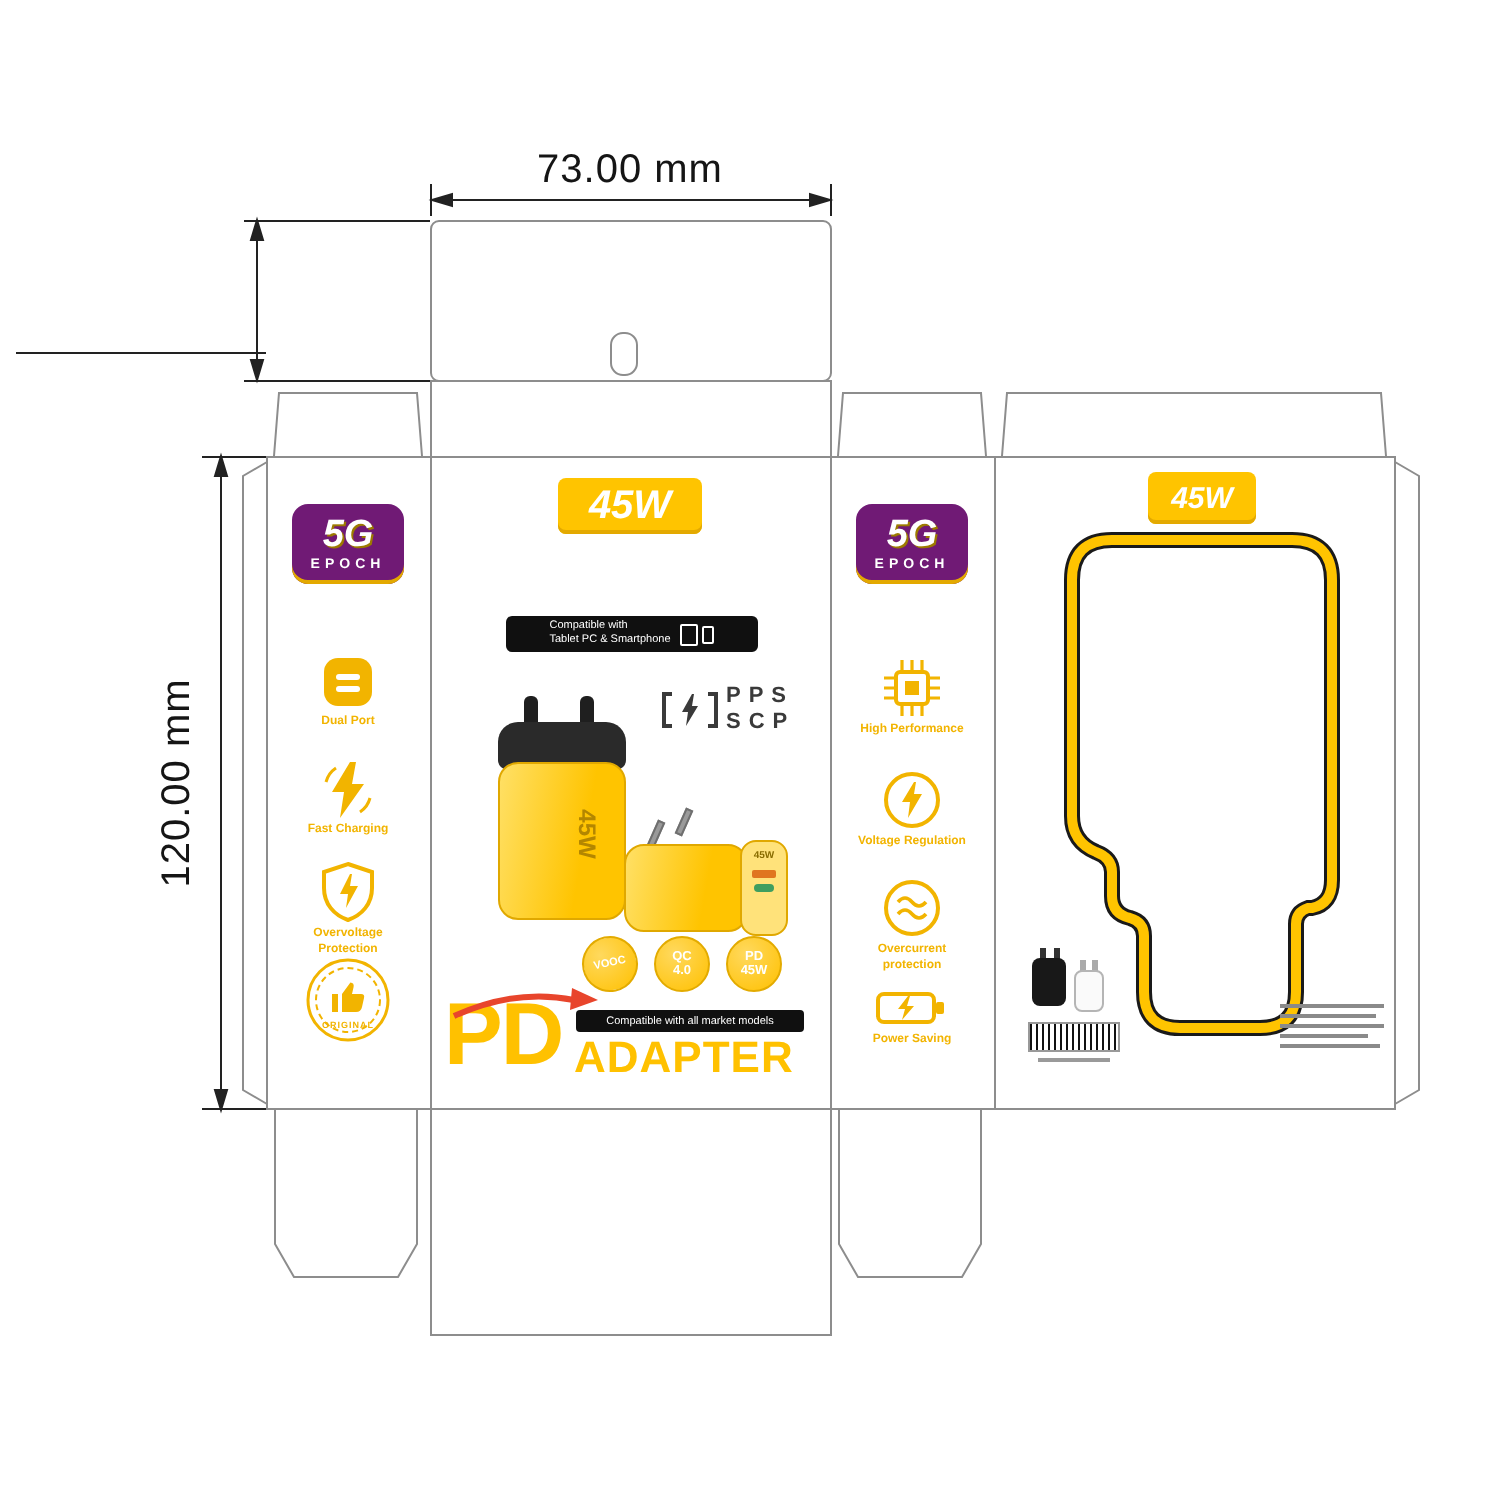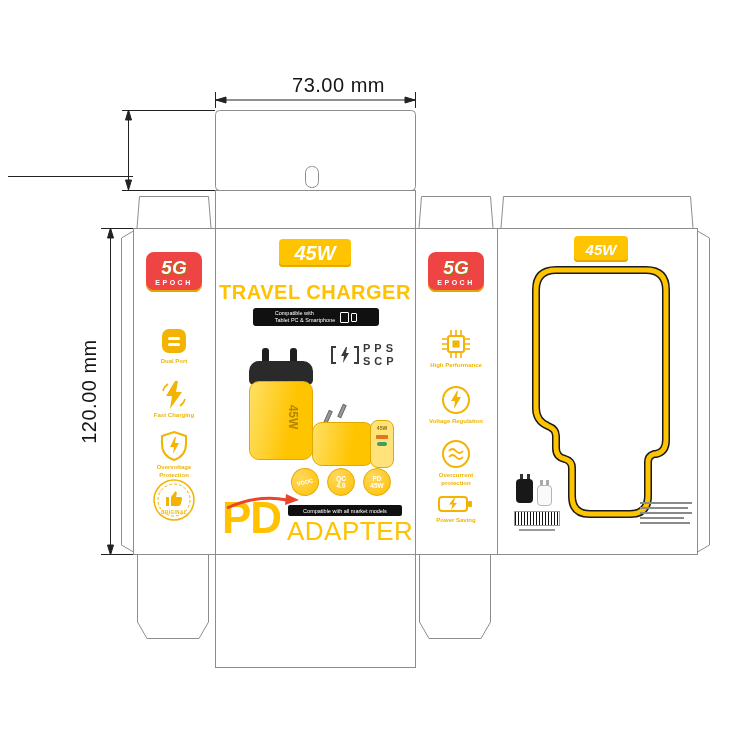--- a/index.html
+++ b/index.html
@@ -3,21 +3,21 @@
 <meta charset="utf-8">
 <style>
   *{box-sizing:border-box;margin:0;padding:0}
   html,body{background:#fff}
   .stage{position:relative;width:750px;height:750px;background:#ffffff;
          font-family:"Liberation Sans","DejaVu Sans",sans-serif;overflow:hidden}
   .abs{position:absolute}
   .dimtext{color:#151515;font-size:20px;font-weight:400;letter-spacing:0.5px}
   .model{color:#1c1c1c;font-size:54px;font-weight:600;letter-spacing:2px}
   
-  .badge5g{width:56px;height:40px;background:#ef4444;border-radius:8px;
+  .badge5g{width:56px;height:40px;background:#701a75;border-radius:8px;
            display:flex;flex-direction:column;align-items:center;justify-content:center;
            box-shadow:inset 0 -2px 0 #e3a900}
   .badge5g .b-top{color:#fff;font-size:19px;font-weight:900;font-style:italic;line-height:1;
                   text-shadow:1px 1px 0 #9c7a00}
   .badge5g .b-bot{color:#fff;font-size:7px;font-weight:700;letter-spacing:2.5px;margin-top:2px}
   
   .feat-label{position:absolute;text-align:center;color:#f2b400;font-size:6px;font-weight:700;
               line-height:1.25}
   
   .wbadge{background:#ffc400;border-radius:4px;display:flex;align-items:center;justify-content:center;
@@ -31,21 +31,21 @@
   .ppsscp{display:flex;align-items:center;gap:4px}
   .bracket-l{width:5px;height:18px;border:2px solid #3a3a3a;border-right:none}
   .bracket-r{width:5px;height:18px;border:2px solid #3a3a3a;border-left:none}
   .pps-letters{display:flex;flex-direction:column;color:#3a3a3a;font-weight:800;font-size:11px;
                letter-spacing:4px;line-height:1.15}
   .rbadge{position:absolute;width:28px;height:28px;border-radius:50%;
           background:radial-gradient(circle at 35% 30%,#ffd95e,#ffc000);
           border:1px solid #e3ab00;color:#fff;font-weight:800;font-size:6.5px;line-height:1.1;
           display:flex;flex-direction:column;align-items:center;justify-content:center;text-align:center}
   .brand-main{color:#ffc100;font-size:44px;font-weight:900;line-height:1;letter-spacing:-1px}
-  .brand-sub{color:#ffc100;font-size:26px;font-weight:400;line-height:1;letter-spacing:0.5px}
+  .brand-sub{color:#ffc100;font-size:22px;font-weight:700;line-height:1;letter-spacing:0.5px}
   .note-bar{background:#101010;border-radius:2px;color:#fff;font-size:5.5px;display:flex;
             align-items:center;justify-content:center}
   
   .pin{position:absolute;background:#1f1f1f;border-radius:3px}
   .cap{position:absolute;background:#2a2a2a;border-radius:10px 10px 5px 5px}
   .chg-body{position:absolute;background:linear-gradient(100deg,#ffe066,#ffc400 65%);
             border:1px solid #e0a800;border-radius:10px}
   .blade{position:absolute;width:4px;height:14px;background:#9a9a9a;border:0.5px solid #6f6f6f}
   .chg-face{position:absolute;background:#ffe27a;border:1px solid #e0a800;border-radius:8px;
             display:flex;flex-direction:column;align-items:center}
@@ -99,21 +99,21 @@
       <polygon points="128.5,110 125.5,120 131.5,120"></polygon>
       <polygon points="128.5,190 125.5,180 131.5,180"></polygon>
       <line x1="110.5" y1="228" x2="110.5" y2="555"></line>
       <line x1="101" y1="228.5" x2="133" y2="228.5"></line>
       <line x1="101" y1="554.5" x2="133" y2="554.5"></line>
       <polygon points="110.5,228 107.5,238 113.5,238"></polygon>
       <polygon points="110.5,555 107.5,545 113.5,545"></polygon>
     </g>
   </svg>
 
-  <div class="abs dimtext" style="left:245px;top:74px;width:140px;text-align:right">73.00 mm</div>
+  <div class="abs dimtext" style="left:245px;top:74px;width:140px;text-align:center">73.00 mm</div>
   <div class="abs dimtext" style="left:28px;top:380px;width:122px;text-align:center;transform:rotate(-90deg)">120.00 mm</div>
 
   <div class="abs" style="left:133px;top:228px;width:82px;height:327px">
     <div class="badge5g abs" style="left:13px;top:24px">
       <div class="b-top">5G</div>
       <div class="b-bot">EPOCH</div>
     </div>
 
     <svg class="abs" style="left:26px;top:98px" width="30" height="30" viewBox="0 0 30 30">
       <rect x="3" y="3" width="24" height="24" rx="7" fill="#f2b400"></rect>
@@ -140,21 +140,20 @@
         <circle cx="22" cy="22" r="20" fill="none" stroke="#f2b400" stroke-width="1.5"></circle>
         <circle cx="22" cy="22" r="16" fill="none" stroke="#f2b400" stroke-width="1" stroke-dasharray="3 2"></circle>
         <path d="M14 19 h3 v9 h-3 z M19 28 h7 q2.5 0 3-2.5 l1-4.5 q.5-2-1.5-2 h-4.5 l.8-3.5 q.4-2-1.6-2.2 L19 19 Z" fill="#f2b400"></path>
       </svg>
       <div class="orig-label">ORIGINAL</div>
     </div>
   </div>
 
   <div class="abs" style="left:215px;top:228px;width:200px;height:327px">
     <div class="wbadge abs" style="left:64px;top:11px;width:72px;height:28px;font-size:20px">45W</div>
-    <div class="title abs" style="left:2px;top:53px;width:196px">TRAVEL CHARGER</div>
 
     <div class="blackbar abs" style="left:38px;top:80px;width:126px;height:18px">
       <div class="compat-text">
         <div>Compatible with</div>
         <div>Tablet PC &amp; Smartphone</div>
       </div>
       <span class="mini-tablet"></span>
       <span class="mini-phone"></span>
     </div>
 

